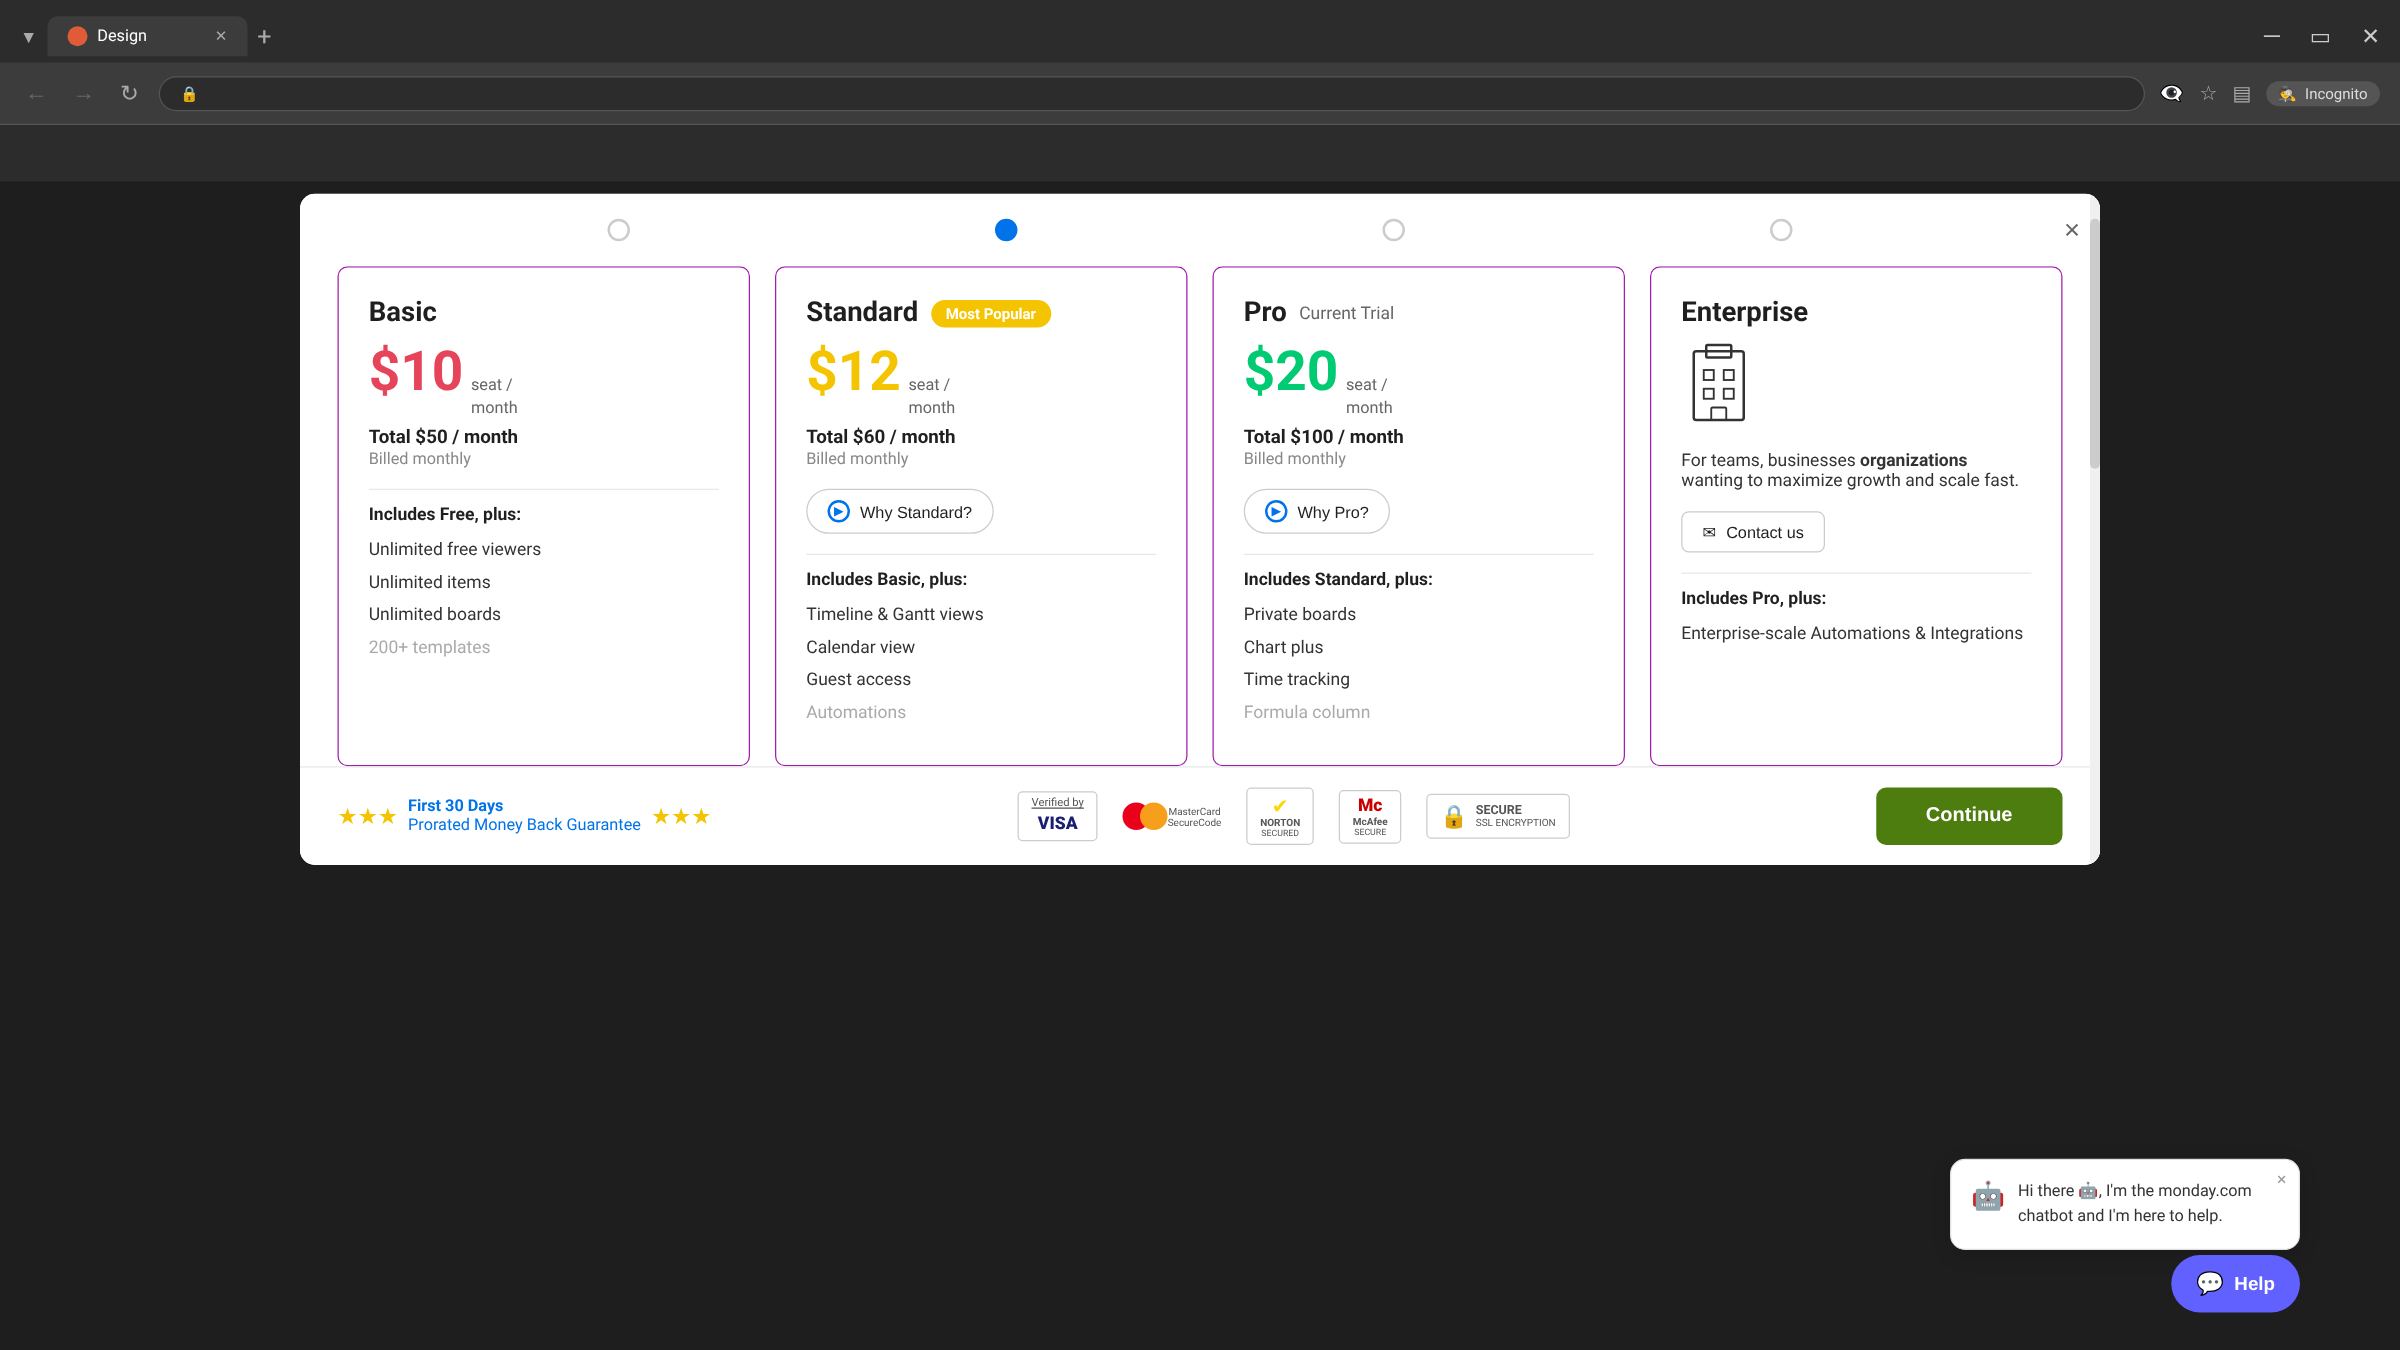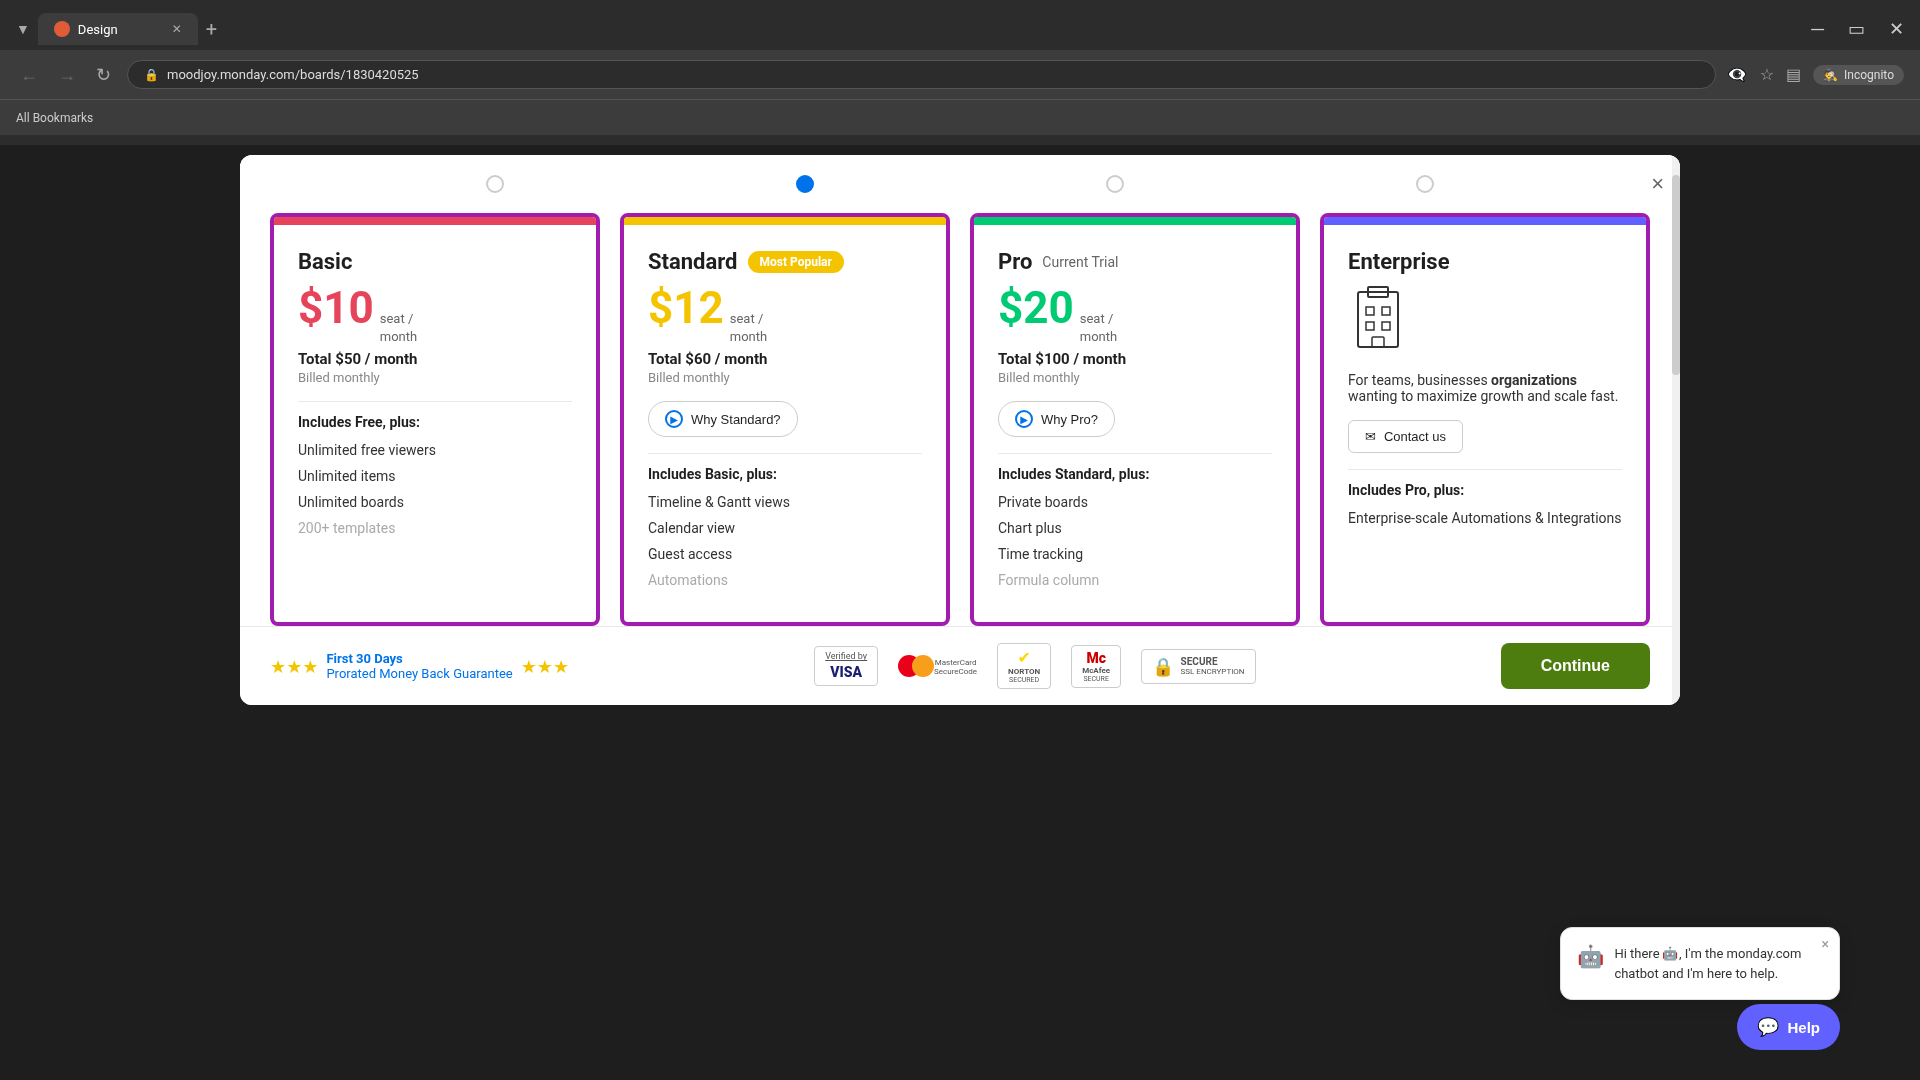--- a/index.html
+++ b/index.html
@@ -176,24 +176,24 @@
       display: flex;
       flex: 1;
       padding: 0 30px;
       gap: 20px;
       overflow: hidden;
     }
 
     .plan-card {
       flex: 1;
       border-radius: 8px;
-      border: 4px solid #a21caf;
+      border: 1px solid #a21caf;
       overflow: hidden;
       display: flex;
-      flex-direction: column;
+      flex-direction: row;
       position: relative;
     }
 
     .plan-header-bar {
       height: 8px;
     }
     .plan-header-bar.basic { background: #e5445a; }
     .plan-header-bar.standard { background: #f5c400; }
     .plan-header-bar.pro { background: #00ca72; }
     .plan-header-bar.enterprise { background: #6161ff; }
@@ -565,34 +565,30 @@
       <span class="win-btn">▭</span>
       <span class="win-btn">✕</span>
     </div>
   </div>
   <div class="nav-bar">
     <span class="nav-btn disabled">←</span>
     <span class="nav-btn disabled">→</span>
     <span class="nav-btn">↻</span>
     <div class="address-bar">
       <span class="address-lock">🔒</span>
-      <span class="address-text">moodjoy.monday.com/boards/1830420525</span>
     </div>
     <div class="nav-icons">
       <span class="nav-icon-btn">👁‍🗨</span>
       <span class="nav-icon-btn">☆</span>
       <span class="nav-icon-btn">▤</span>
       <div class="incognito-badge">
         <span>🕵</span>
         <span>Incognito</span>
       </div>
     </div>
-  </div>
-  <div class="bookmarks-bar">
-    <span class="bookmark-item">All Bookmarks</span>
   </div>
 </div>
 
 <div class="modal-overlay">
   <div class="modal">
     <button class="modal-close">×</button>
 
     <div class="step-indicators">
       <div class="step-dot"></div>
       <div class="step-dot active"></div>

